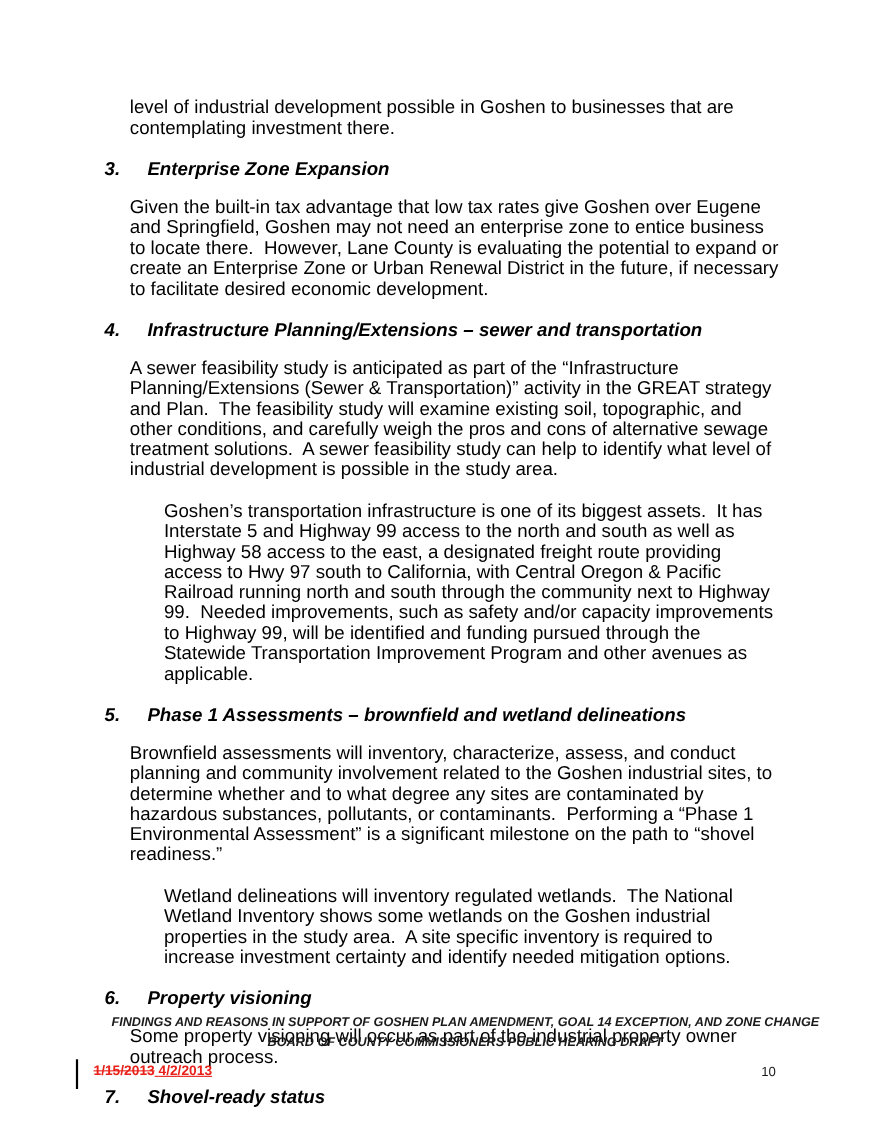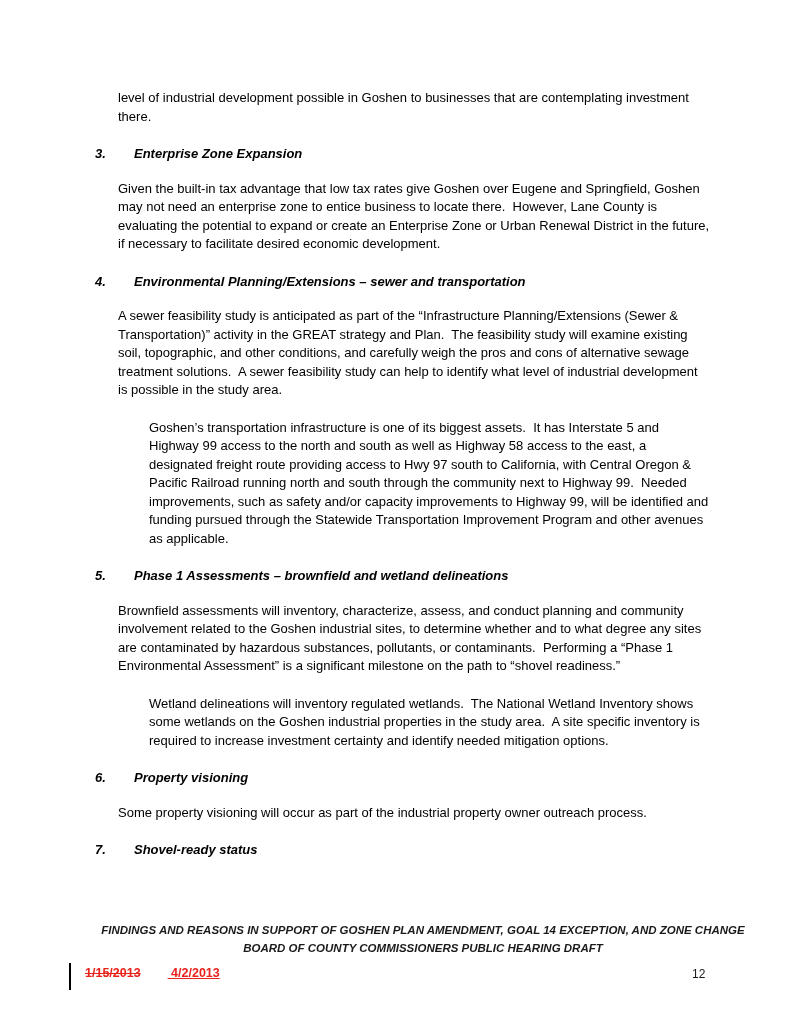--- a/index.html
+++ b/index.html
@@ -8,21 +8,21 @@
     background:#ffffff;
     color:#000000;
     font-family:"Liberation Sans", sans-serif;
     position:relative;
     overflow:hidden;
   }
   .content {
     position:absolute;
     left:118px; top:89px;
     width:592px;
-    font-size:13px;
+    font-size:17px;
     line-height:18.5px;
   }
   .para { white-space:pre-wrap; margin:0; }
   .intro { margin:0; }
   .item { position:relative; margin-top:19px; }
   .item-num {
     position:absolute; left:-23px; top:0;
     font-weight:bold; font-style:italic;
   }
   .item-title {
@@ -50,21 +50,21 @@
   }
   .revision-line {
     position:absolute;
     left:85px; top:966px;
     font-size:12.5px;
     font-weight:bold;
     color:#e8211a;
     white-space:nowrap;
   }
   .strike { text-decoration:line-through; }
-  .uline  { text-decoration:underline;padding-left:27px; }
+  .uline  { text-decoration:underline; }
   .page-number {
     position:absolute;
     left:692px; top:967px;
     font-size:12px;
     color:#1a1a1a;
   }
 </style>
 </head>
 <body>
 
@@ -73,21 +73,21 @@
   <p class="para intro">level of industrial development possible in Goshen to businesses that are contemplating investment there.</p>
 
   <div class="item">
     <span class="item-num">3.</span>
     <p class="item-title">Enterprise Zone Expansion</p>
     <p class="para">Given the built-in tax advantage that low tax rates give Goshen over Eugene and Springfield, Goshen may not need an enterprise zone to entice business to locate there.  However, Lane County is evaluating the potential to expand or create an Enterprise Zone or Urban Renewal District in the future, if necessary to facilitate desired economic development.</p>
   </div>
 
   <div class="item">
     <span class="item-num">4.</span>
-    <p class="item-title">Environmental Planning/Extensions – sewer and transportation</p>
+    <p class="item-title">Infrastructure Planning/Extensions – sewer and transportation</p>
     <p class="para">A sewer feasibility study is anticipated as part of the “Infrastructure Planning/Extensions (Sewer &amp; Transportation)” activity in the GREAT strategy and Plan.  The feasibility study will examine existing soil, topographic, and other conditions, and carefully weigh the pros and cons of alternative sewage treatment solutions.  A sewer feasibility study can help to identify what level of industrial development is possible in the study area.</p>
     <p class="para">Goshen’s transportation infrastructure is one of its biggest assets.  It has Interstate 5 and Highway 99 access to the north and south as well as Highway 58 access to the east, a designated freight route providing access to Hwy 97 south to California, with Central Oregon &amp; Pacific Railroad running north and south through the community next to Highway 99.  Needed improvements, such as safety and/or capacity improvements to Highway 99, will be identified and funding pursued through the Statewide Transportation Improvement Program and other avenues as applicable.</p>
   </div>
 
   <div class="item">
     <span class="item-num">5.</span>
     <p class="item-title">Phase 1 Assessments – brownfield and wetland delineations</p>
     <p class="para">Brownfield assessments will inventory, characterize, assess, and conduct planning and community involvement related to the Goshen industrial sites, to determine whether and to what degree any sites are contaminated by hazardous substances, pollutants, or contaminants.  Performing a “Phase 1 Environmental Assessment” is a significant milestone on the path to “shovel readiness.”</p>
     <p class="para">Wetland delineations will inventory regulated wetlands.  The National Wetland Inventory shows some wetlands on the Goshen industrial properties in the study area.  A site specific inventory is required to increase investment certainty and identify needed mitigation options.</p>
   </div>
@@ -107,13 +107,13 @@
 
 <div class="footer-block">
   <div>FINDINGS AND REASONS IN SUPPORT OF GOSHEN PLAN AMENDMENT, GOAL 14 EXCEPTION, AND ZONE CHANGE</div>
   <div>BOARD OF COUNTY COMMISSIONERS PUBLIC HEARING DRAFT</div>
 </div>
 
 <div class="change-bar"></div>
 
 <div class="revision-line"><span class="strike">1/15/2013</span><span class="uline">&nbsp;<span>4/2/2013</span></span></div>
 
-<div class="page-number">12</div>
+<div class="page-number">10</div>
 
 </body></html>

